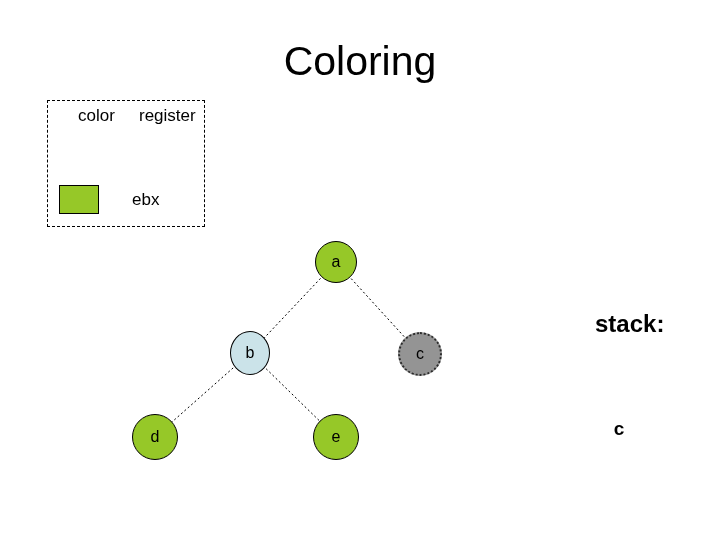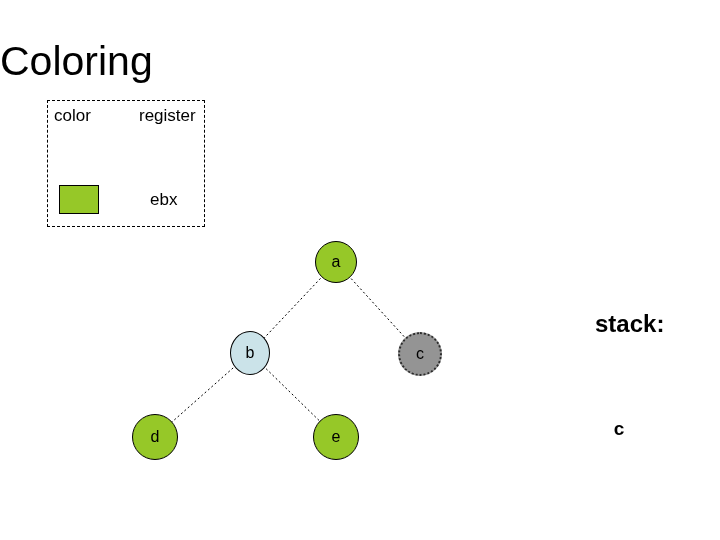--- a/index.html
+++ b/index.html
@@ -7,35 +7,35 @@
     width:720px; height:540px;
     background:#ffffff;
     font-family:"Liberation Sans", sans-serif;
     position:relative; overflow:hidden;
     color:#000;
   }
   .slide { position:absolute; left:0; top:0; width:720px; height:540px; background:#ffffff; }
 
   .title {
     position:absolute; top:39px; left:0; width:720px;
-    text-align:left; font-size:41px; line-height:1.1; color:#000;
+    text-align:center; font-size:41px; line-height:1.1; color:#000;
   }
 
   
   .legend {
     position:absolute; left:47px; top:100px;
     width:156px; height:125px;
     border:1px dashed #000000;
   }
   .legend-hdr { position:absolute; top:5px; font-size:17px; }
-  .hdr-color { left:6px;text-align:right; }
+  .hdr-color { left:30px;text-align:right; }
   .hdr-register { left:91px; }
   .legend-row { position:absolute; left:11px; display:flex; align-items:center; }
   .row-eax { top:42px; }
-  .row-ebx { top:84px;gap:18px; }
+  .row-ebx { top:84px; }
   .swatch { width:40px; height:29px; border:1px solid #000; box-sizing:border-box; }
   .reg-label { margin-left:33px; font-size:17px; }
 
   
   .edges { position:absolute; left:0; top:0; width:720px; height:540px; }
   .edge { stroke:#000; stroke-width:1; stroke-dasharray:2 2.5; }
 
   .node {
     position:absolute; box-sizing:border-box;
     border:1px solid #000; border-radius:50%;

